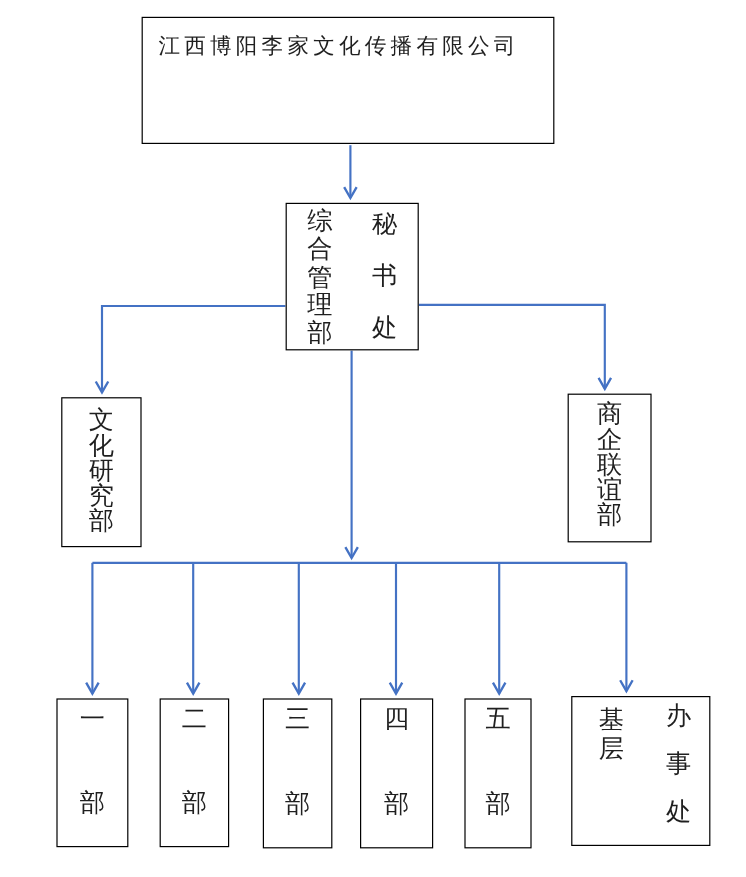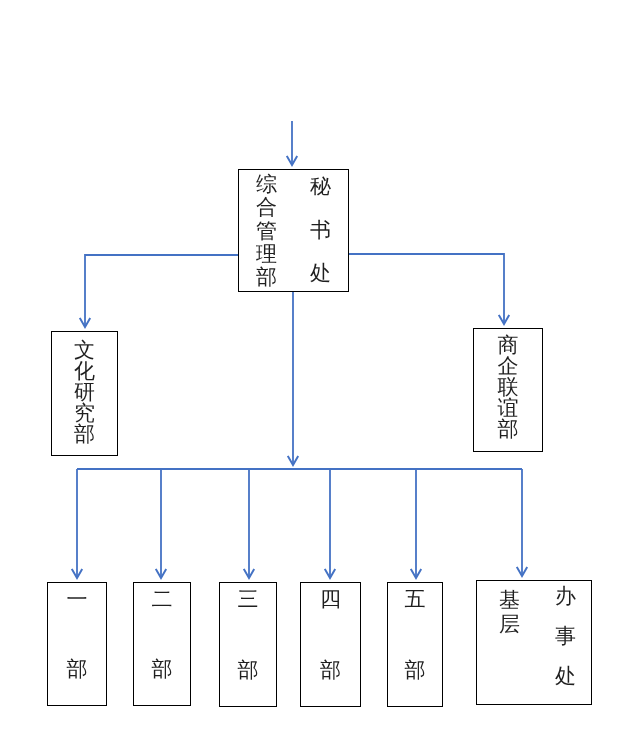--- a/index.html
+++ b/index.html
@@ -92,20 +92,23 @@
     <path class="cline" d="M293,292 L293,465" marker-end="url(#ah)"></path>
     <path class="cline" d="M77,469 L522,469"></path>
     <path class="cline" d="M77,469 L77,578" marker-end="url(#ah)"></path>
     <path class="cline" d="M161,469 L161,578" marker-end="url(#ah)"></path>
     <path class="cline" d="M249,469 L249,578" marker-end="url(#ah)"></path>
     <path class="cline" d="M330,469 L330,578" marker-end="url(#ah)"></path>
     <path class="cline" d="M416,469 L416,578" marker-end="url(#ah)"></path>
     <path class="cline" d="M522,469 L522,576" marker-end="url(#ah)"></path>
   </svg>
 
+  <div class="box company" id="company-box">
+    <span>江西博阳李家文化传播有限公司</span>
+  </div>
 
   <div class="box" id="admin-box">
     <div class="cols">
       <div class="vcol fill">
           <span class="vchar">综</span>
           <span class="vchar">合</span>
           <span class="vchar">管</span>
           <span class="vchar">理</span>
           <span class="vchar">部</span>
         </div>

